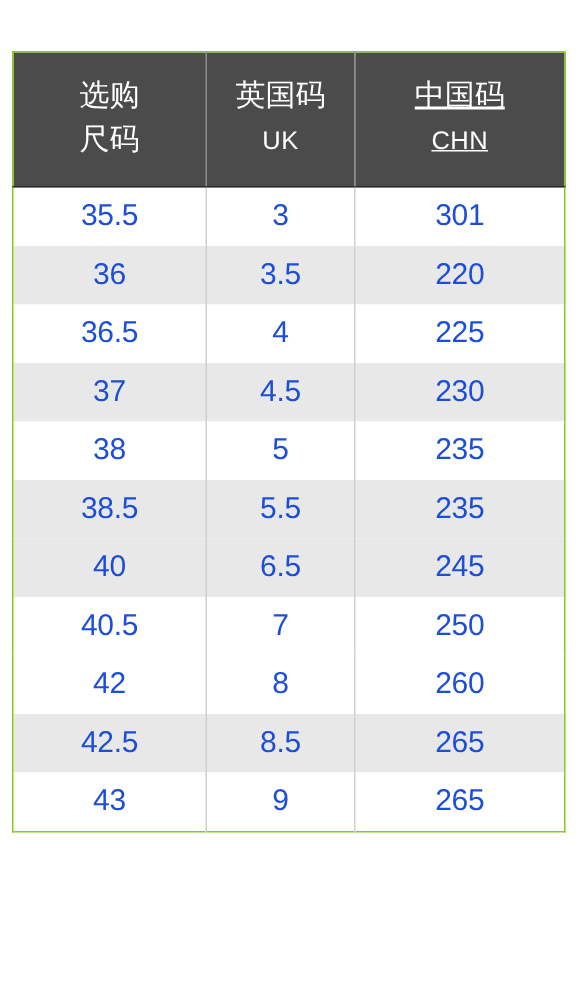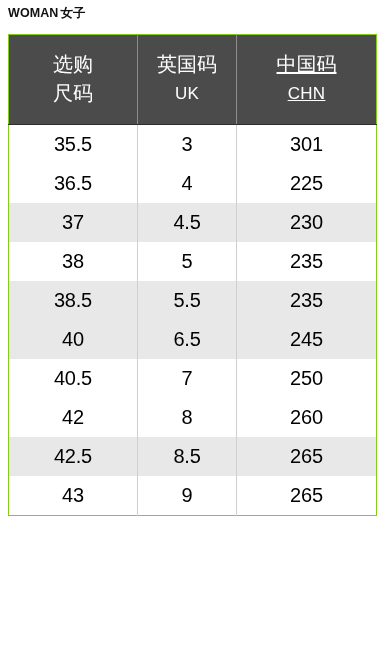--- a/index.html
+++ b/index.html
@@ -77,39 +77,36 @@
     font-size: 17px;
     letter-spacing: 0.3px;
   }
 
   .size-table tbody td {
     height: 39px;
     padding: 0;
     text-align: center;
     vertical-align: middle;
     font-size: 20px;
-    color: #000000;
+    color: #1d4ed8;
     border-right: 1px solid #cfcfcf;
     letter-spacing: -0.2px;
   }
   .size-table tbody td:last-child {
     border-right: none;
   }
 
   .size-table tbody tr.odd td { background: #ffffff; }
   .size-table tbody tr.even td { background: #e8e8e8; }
 </style>
 </head>
 <body>
 
 <div class="page">
 
-  <div class="title">
-    <span>WOMAN</span><span class="title-cn">女子</span>
-  </div>
 
   <table class="size-table">
     <colgroup>
       <col class="c1">
         <col class="c2">
         <col class="c3">
     </colgroup>
     <thead>
       <tr>
         <th>
@@ -124,20 +121,25 @@
           <span class="hl">中国码</span>
           <span class="hl hl-latin">CHN</span>
         </th>
       </tr>
     </thead>
     <tbody id="table-body">
         <tr class="odd">
           <td>35.5</td>
           <td>3</td>
           <td>301</td>
+        </tr>
+        <tr class="even">
+          <td>36</td>
+          <td>3.5</td>
+          <td>220</td>
         </tr>
         <tr class="odd">
           <td>36.5</td>
           <td>4</td>
           <td>225</td>
         </tr>
         <tr class="even">
           <td>37</td>
           <td>4.5</td>
           <td>230</td>

